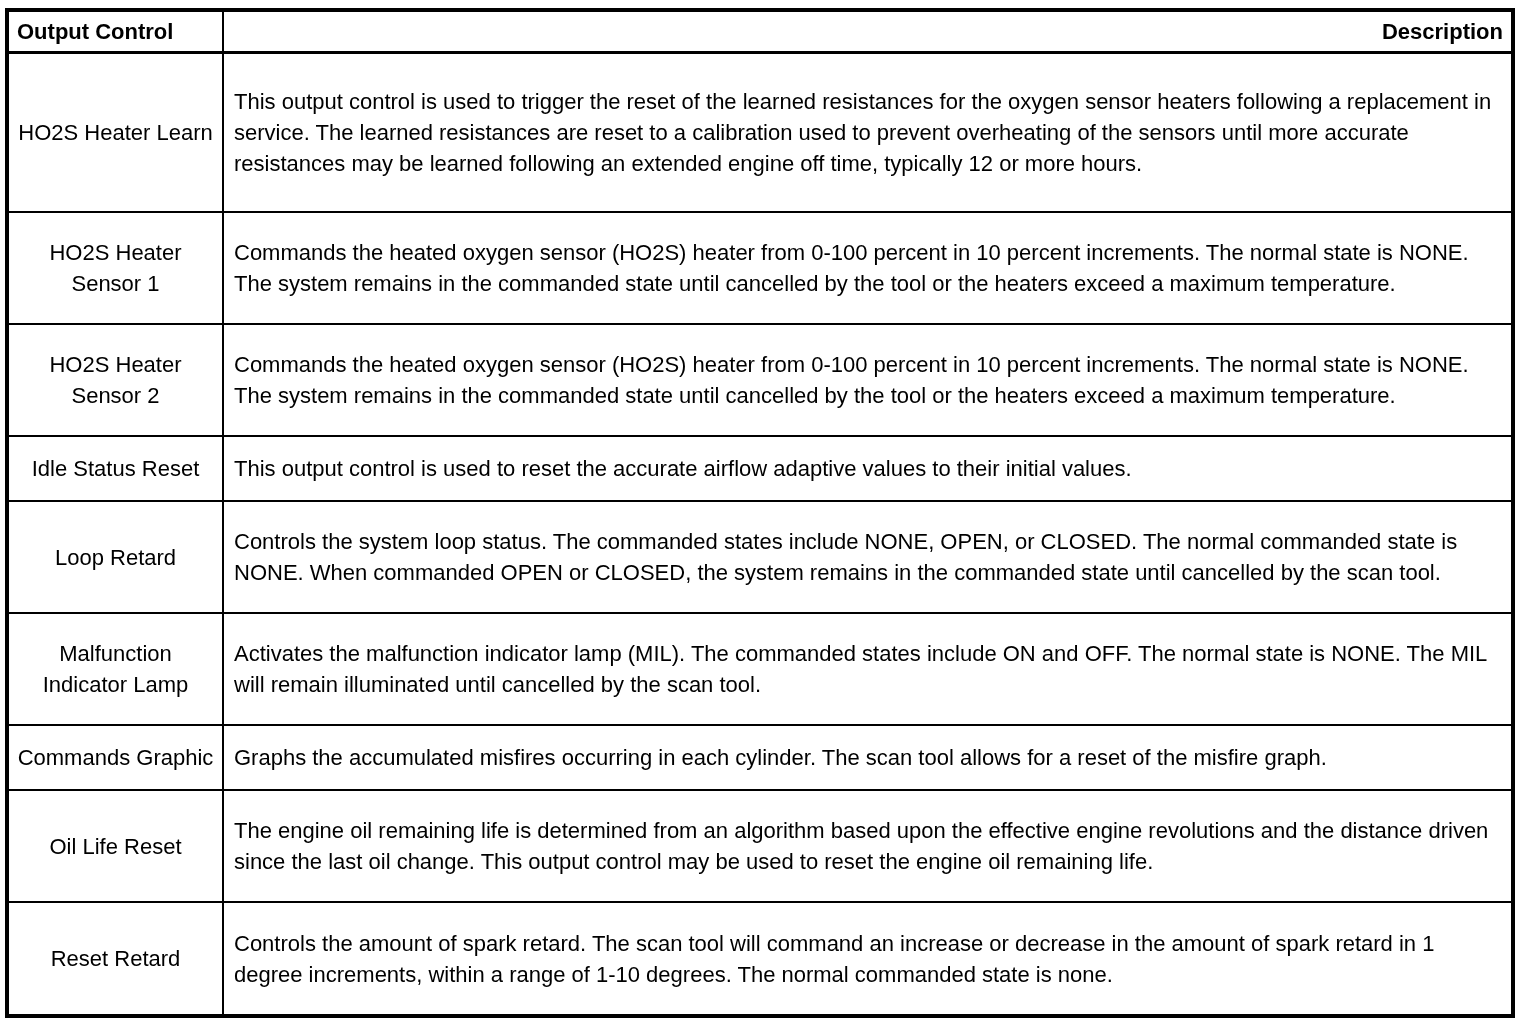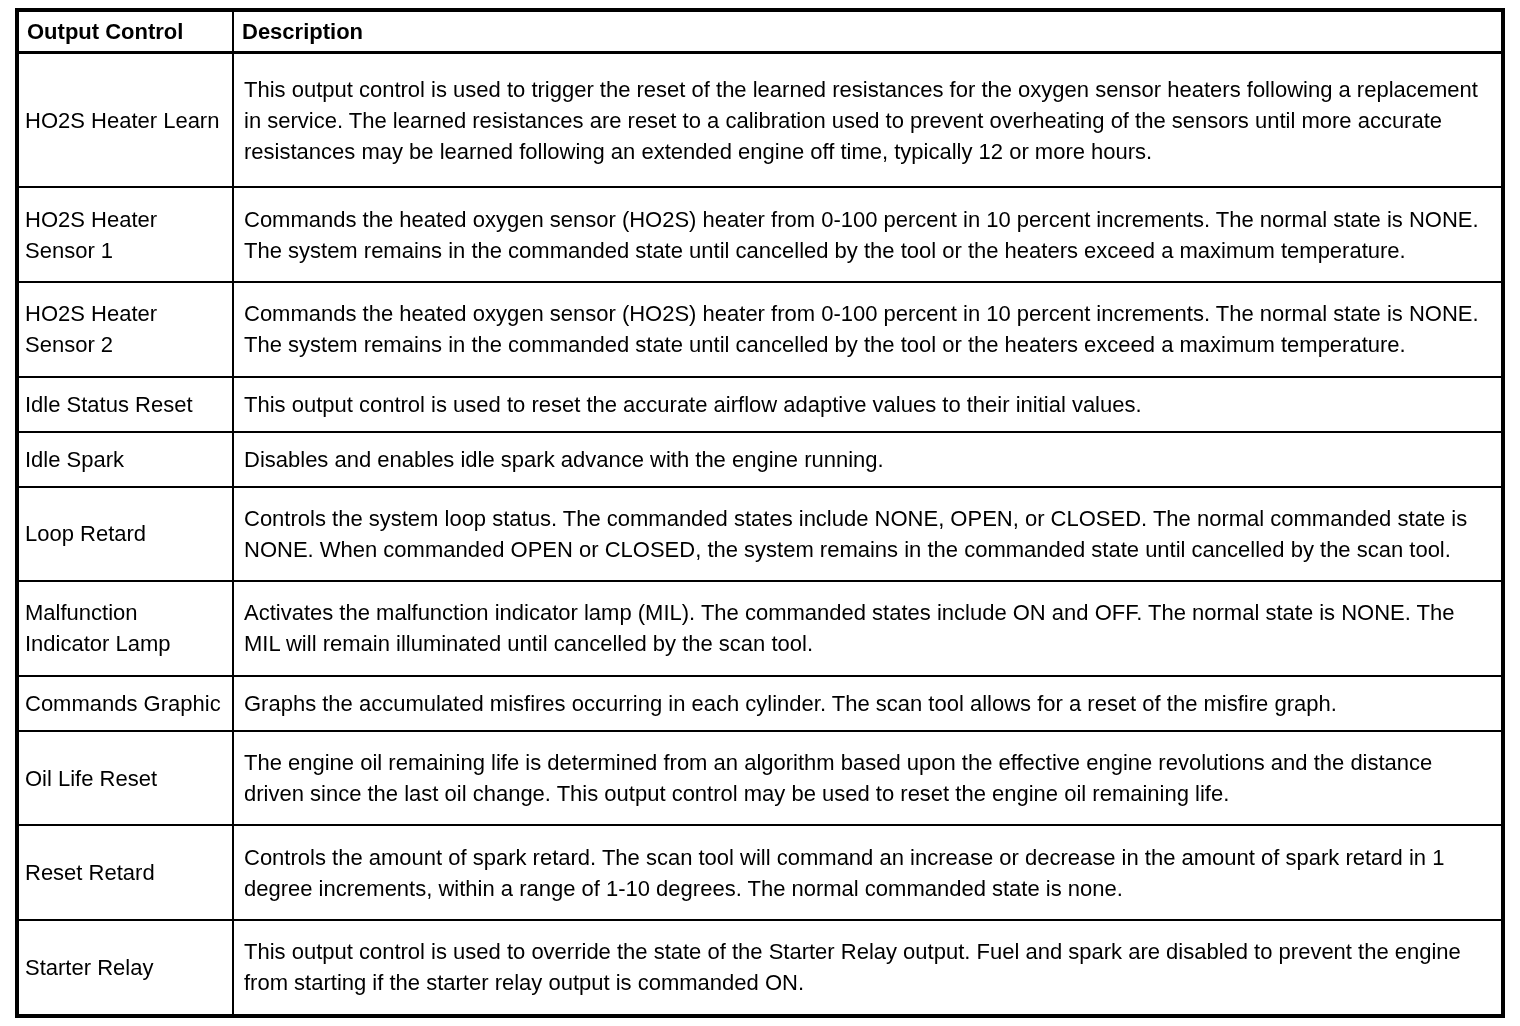--- a/index.html
+++ b/index.html
@@ -6,21 +6,21 @@
     margin: 0;
     padding: 0;
     background: #ffffff;
     font-family: "Liberation Sans", sans-serif;
     color: #000000;
   }
   .page {
     width: 1520px;
     height: 1026px;
     box-sizing: border-box;
-    padding: 8px 15px;
+    padding: 8px 5px;
     background: #ffffff;
     overflow: hidden;
   }
   table.output-control-table {
     width: 100%;
     height: 100%;
     border-collapse: collapse;
     border: 4px solid #000000;
     table-layout: fixed;
   }
@@ -36,25 +36,25 @@
     font-weight: bold;
     border-bottom: 3px solid #000000;
     padding: 4px 8px;
     height: 31px;
   }
   th.col-control-header {
     width: 197px;
     text-align: left;
   }
   th.col-description-header {
-    text-align: left;
+    text-align: right;
   }
   td.control-cell {
     padding: 4px 6px;
-    text-align: left;
+    text-align: center;
   }
   td.description-cell {
     padding: 5px 10px;
     text-align: left;
   }
 </style>
 </head>
 <body>
 
 <div class="page">
@@ -95,28 +95,20 @@
 
   <tr>
     <td class="control-cell">
       <span>Idle Status Reset</span>
     </td>
     <td class="description-cell">
       <span>This output control is used to reset the accurate airflow adaptive values to their initial values.</span>
     </td>
   </tr>
 
-  <tr>
-    <td class="control-cell">
-      <span>Idle Spark</span>
-    </td>
-    <td class="description-cell">
-      <span>Disables and enables idle spark advance with the engine running.</span>
-    </td>
-  </tr>
 
   <tr>
     <td class="control-cell">
       <span>Loop Retard</span>
     </td>
     <td class="description-cell">
       <span>Controls the system loop status. The commanded states include NONE, OPEN, or CLOSED. The normal commanded state is NONE. When commanded OPEN or CLOSED, the system remains in the commanded state until cancelled by the scan tool.</span>
     </td>
   </tr>
 
@@ -149,25 +141,17 @@
 
   <tr>
     <td class="control-cell">
       <span>Reset Retard</span>
     </td>
     <td class="description-cell">
       <span>Controls the amount of spark retard. The scan tool will command an increase or decrease in the amount of spark retard in 1 degree increments, within a range of 1-10 degrees. The normal commanded state is none.</span>
     </td>
   </tr>
 
-  <tr>
-    <td class="control-cell">
-      <span>Starter Relay</span>
-    </td>
-    <td class="description-cell">
-      <span>This output control is used to override the state of the Starter Relay output. Fuel and spark are disabled to prevent the engine from starting if the starter relay output is commanded ON.</span>
-    </td>
-  </tr>
 
 
 </tbody>
   </table>
 </div>
 
 </body></html>

